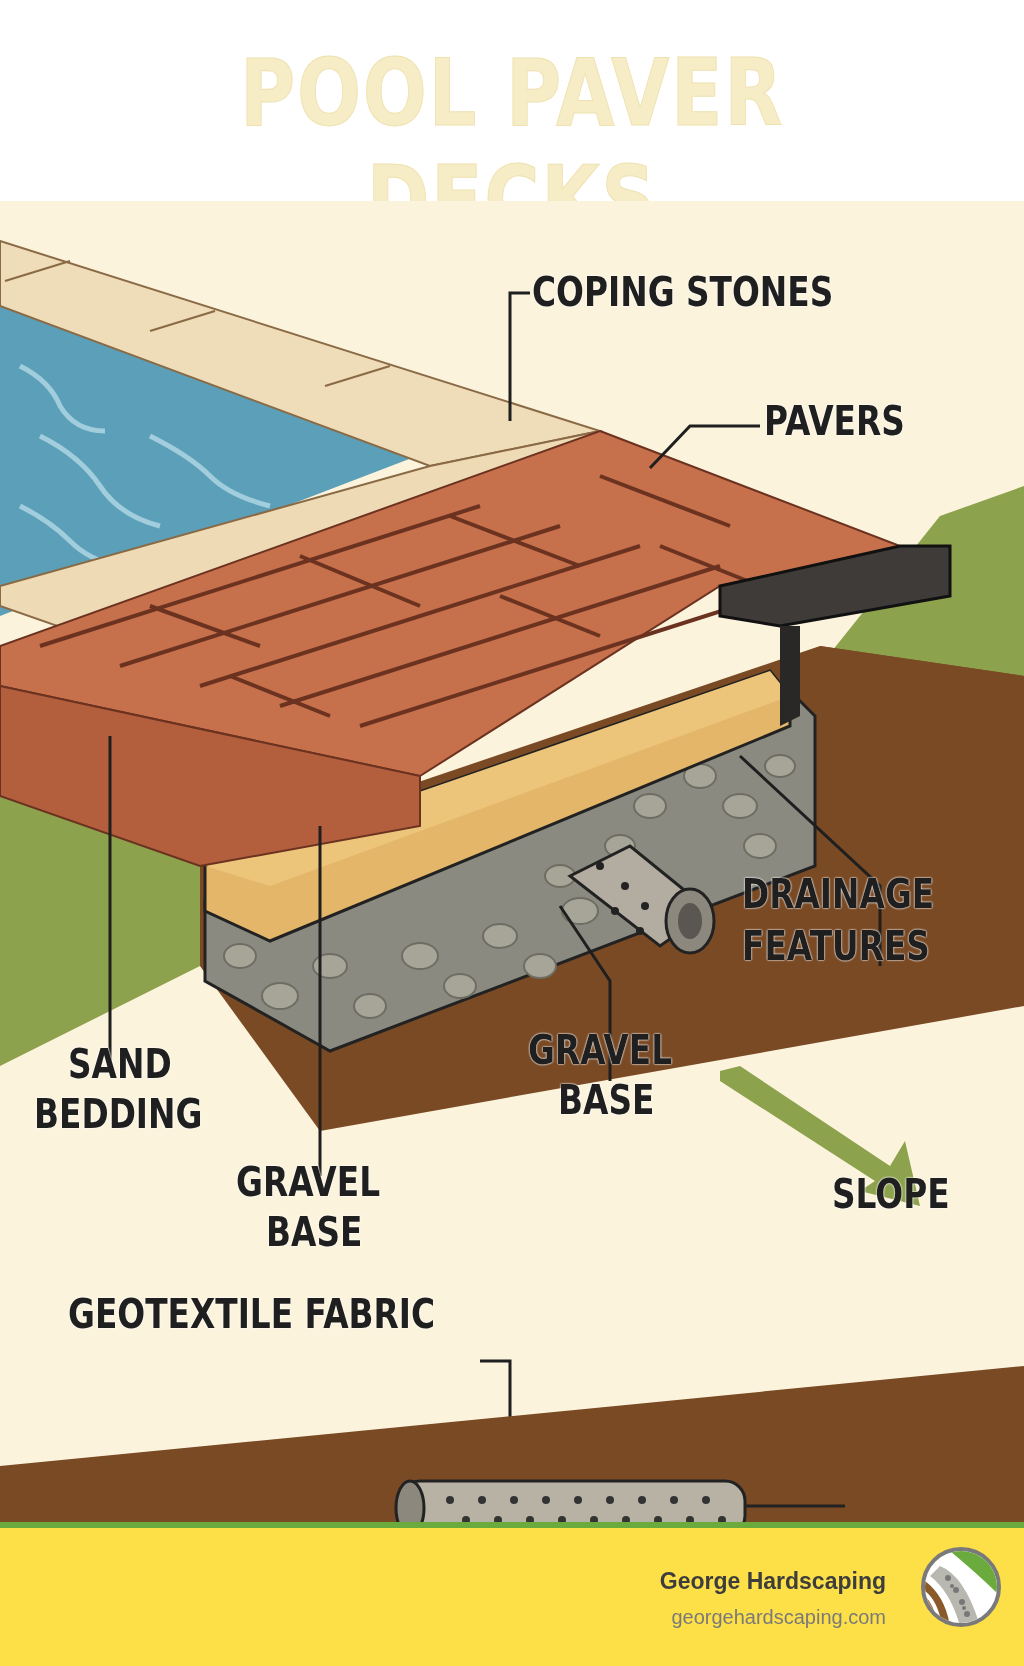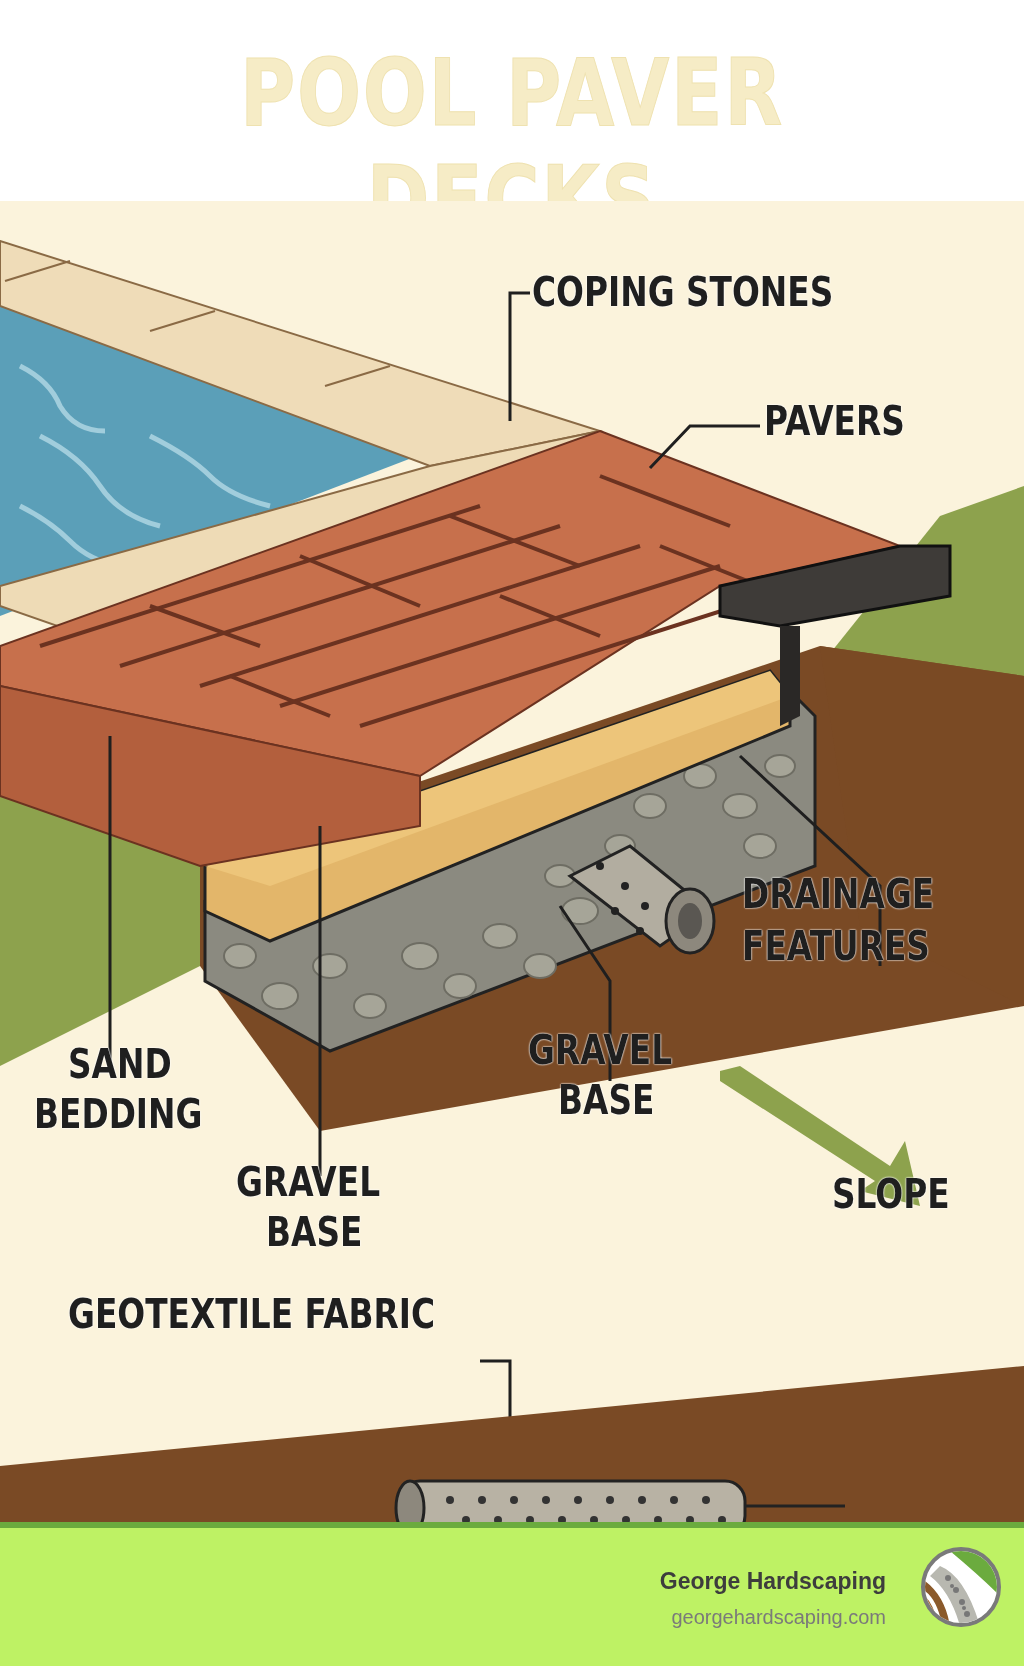--- a/index.html
+++ b/index.html
@@ -2,21 +2,21 @@
 <html><head>
   <meta charset="utf-8">
   <style>
     html, body { margin:0; padding:0; }
     body { width:1024px; height:1666px; background:#ffffff; position:relative; overflow:hidden; font-family:"Liberation Sans", sans-serif; }
     .title { position:absolute; left:0; top:40px; width:1024px; text-align:center; font-family:"DejaVu Sans", sans-serif; font-weight:bold; font-size:92px; letter-spacing:2px; color:#f6ecc6; -webkit-text-stroke:1px #efe2b0; transform:scaleX(0.82); transform-origin:center; }
     .illus { position:absolute; left:0; top:201px; width:1024px; height:1330px; background:#fbf3dc; overflow:hidden;padding-left:14px; }
     .illus svg { position:absolute; left:0; top:0; }
     .label { position:absolute; font-family:"DejaVu Sans", sans-serif; font-weight:bold; color:#1f1f1f; font-size:40px; line-height:46px; transform:scaleX(0.82); transform-origin:left top; text-shadow:0 0 2px #ffffff, 0 0 2px #ffffff; white-space:nowrap; }
     .green-bar { position:absolute; left:0; top:1522px; width:1024px; height:6px; background:#6bab3e; }
-    .footer { position:absolute; left:0; top:1528px; width:1024px; height:138px; background:#bef264; }
+    .footer { position:absolute; left:0; top:1528px; width:1024px; height:138px; background:#fde047; }
     .brand-name { position:absolute; right:138px; top:40px; font-size:23px; font-weight:bold; color:#3d3d3d; }
     .brand-url { position:absolute; right:138px; top:78px; font-size:20px; color:#7a7a7a;margin-left:25px; }
     .logo { position:absolute; left:920px; top:18px; width:82px; height:82px; }
   </style>
 </head>
 <body>
 
 <div class="title">POOL PAVER DECKS</div>
 
 <div class="illus">

